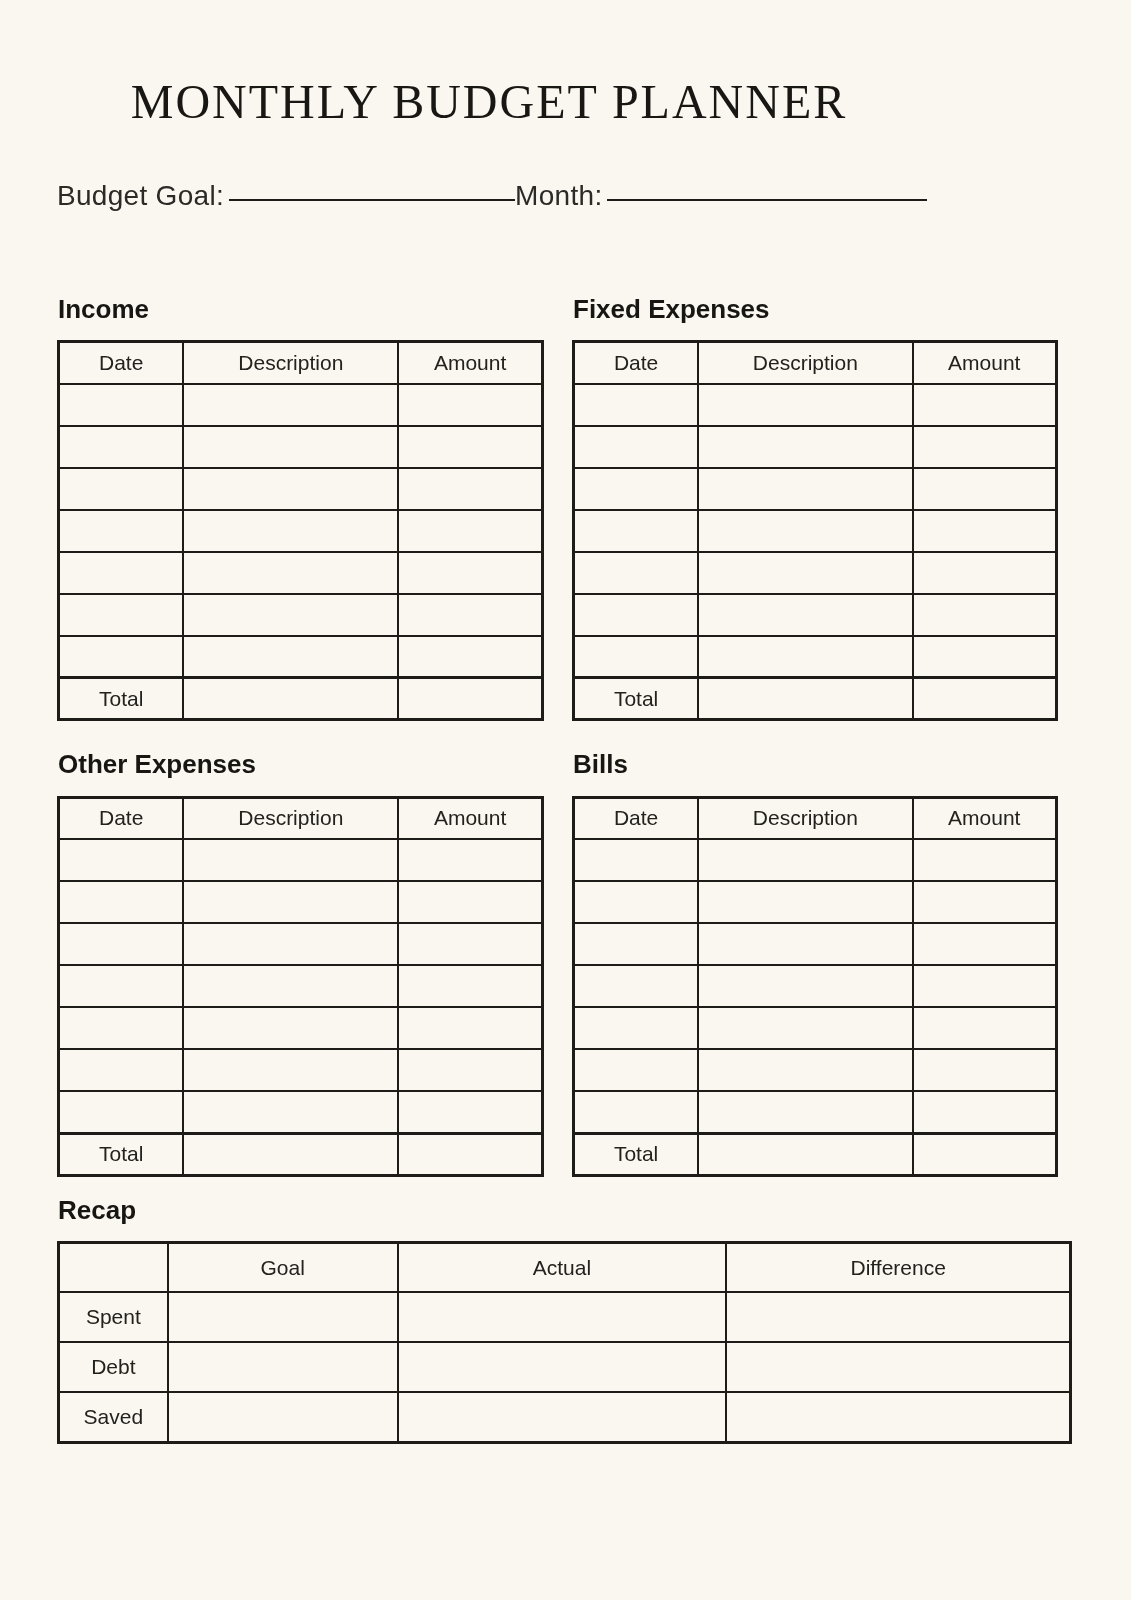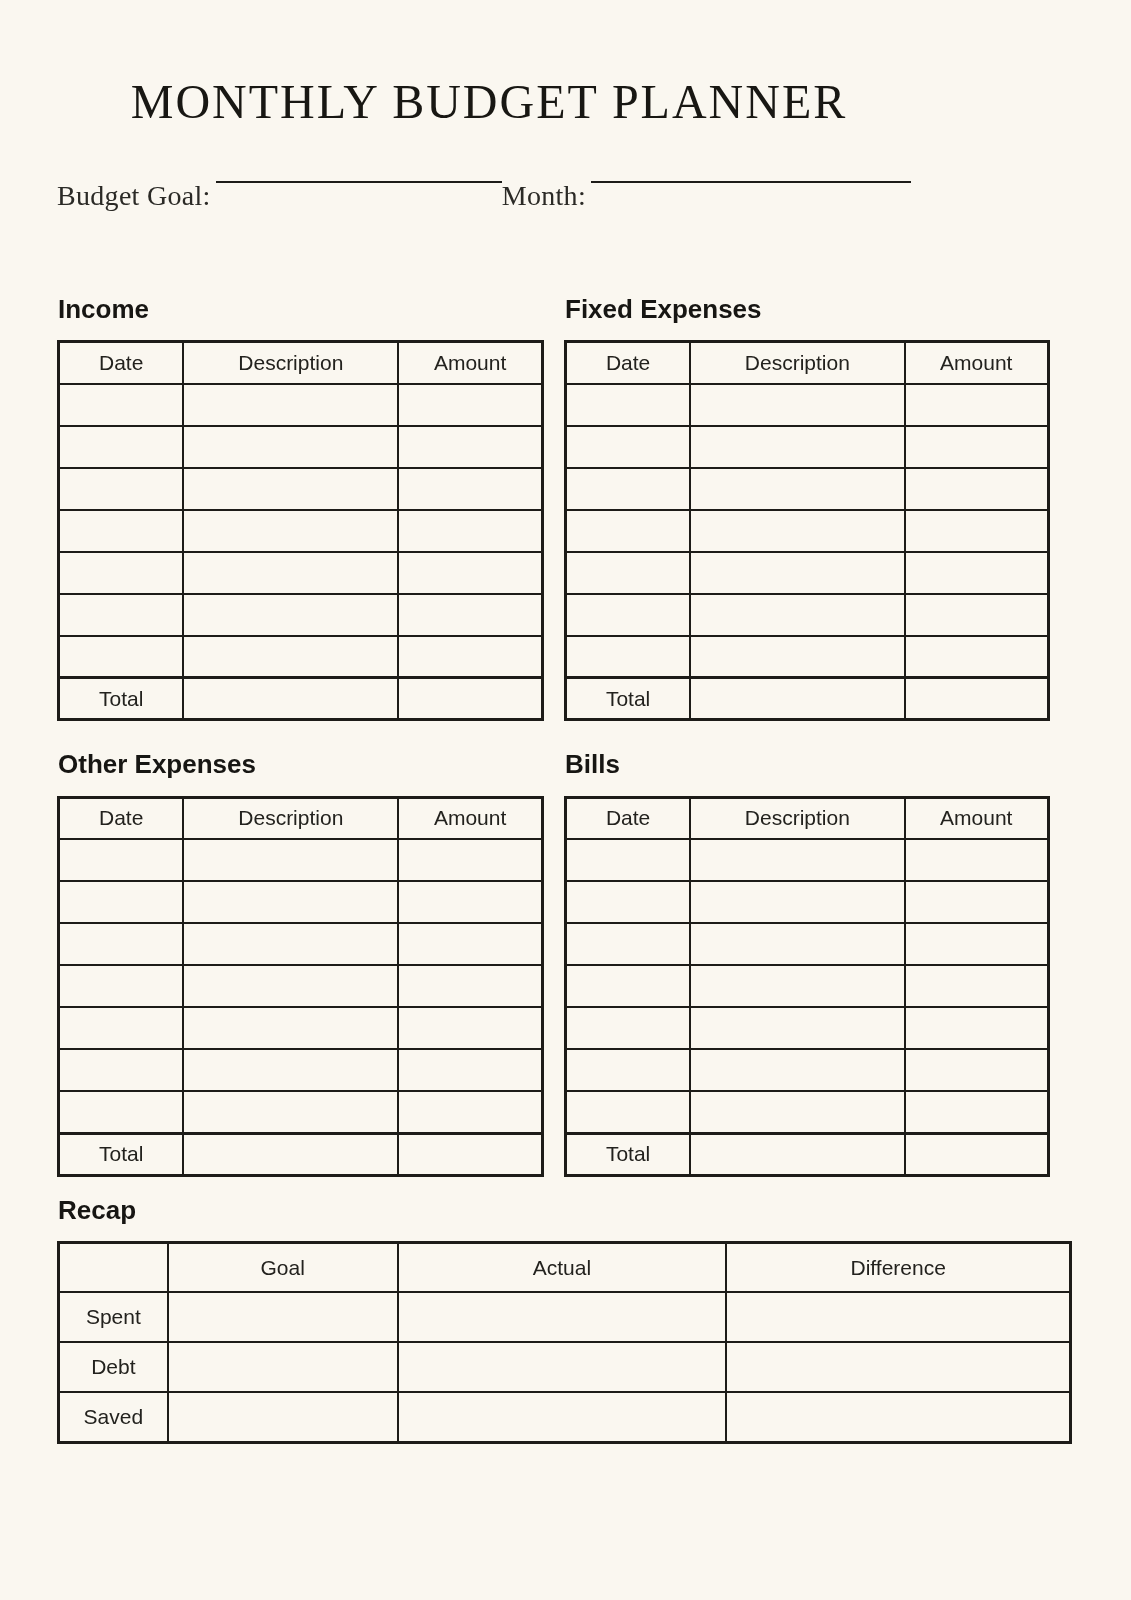--- a/index.html
+++ b/index.html
@@ -28,21 +28,21 @@
     letter-spacing:2px;
     color:#181713;
   }
 
   .fields-row{
     display:flex;
     justify-content:space-between;
     align-items:flex-end;
     margin:52px 79px 0 57px;
   }
-  .field{display:flex;align-items:flex-start;font-family:Liberation Serif, serif;}
+  .field{display:flex;align-items:center;}
   .field-label{
     font-size:28px;
     line-height:1.05;
     color:#2b2a26;
     letter-spacing:0.3px;
     white-space:nowrap;
   }
   .field-line{
     display:inline-block;
     border-bottom:2px solid var(--ink);
@@ -51,21 +51,21 @@
     text-align:center;
     font-size:22px;
     line-height:1.2;
   }
   .field-line.goal{width:286px;}
   .field-line.month{width:320px;}
 
   .tables-row{
     display:grid;
     grid-template-columns:487px 486px;
-    column-gap:20px;
+    column-gap:28px;
     margin-left:57px;
   }
   .tables-row.first{margin-top:84px;}
   .tables-row.second{margin-top:28px;}
 
   .section-title{
     margin:0 0 15px 1px;
     font-size:26px;
     font-weight:bold;
     line-height:1.2;

